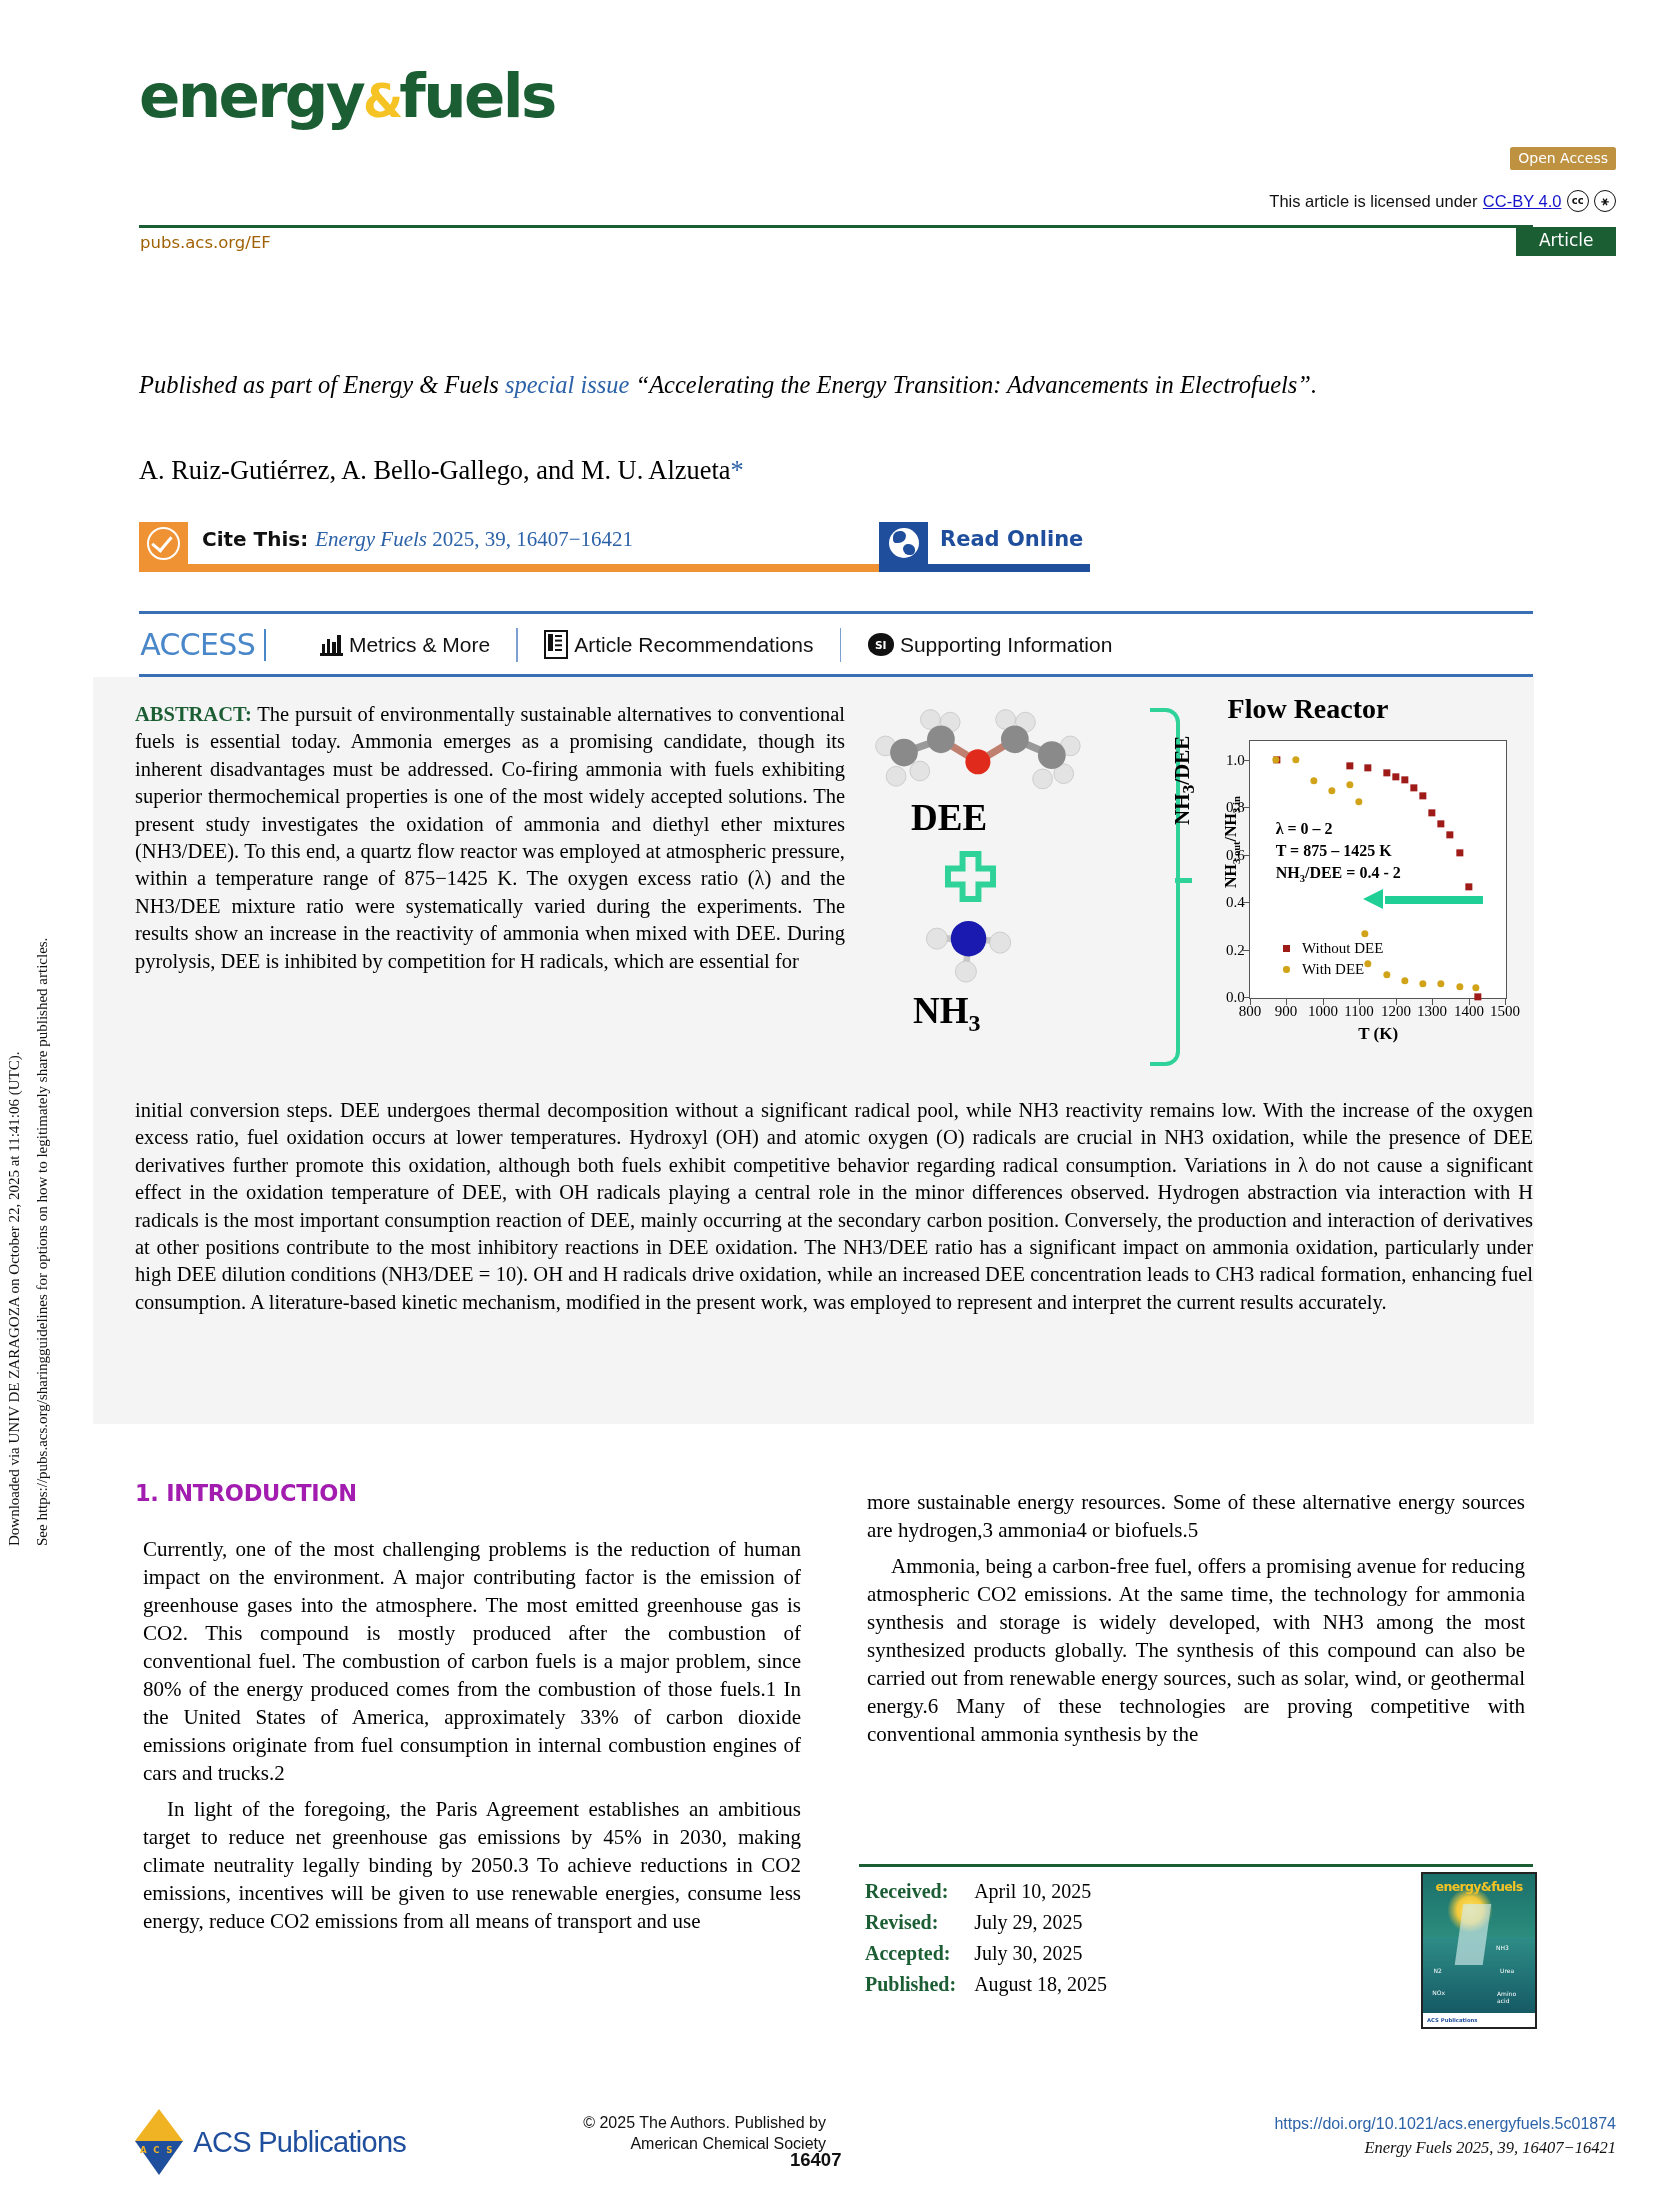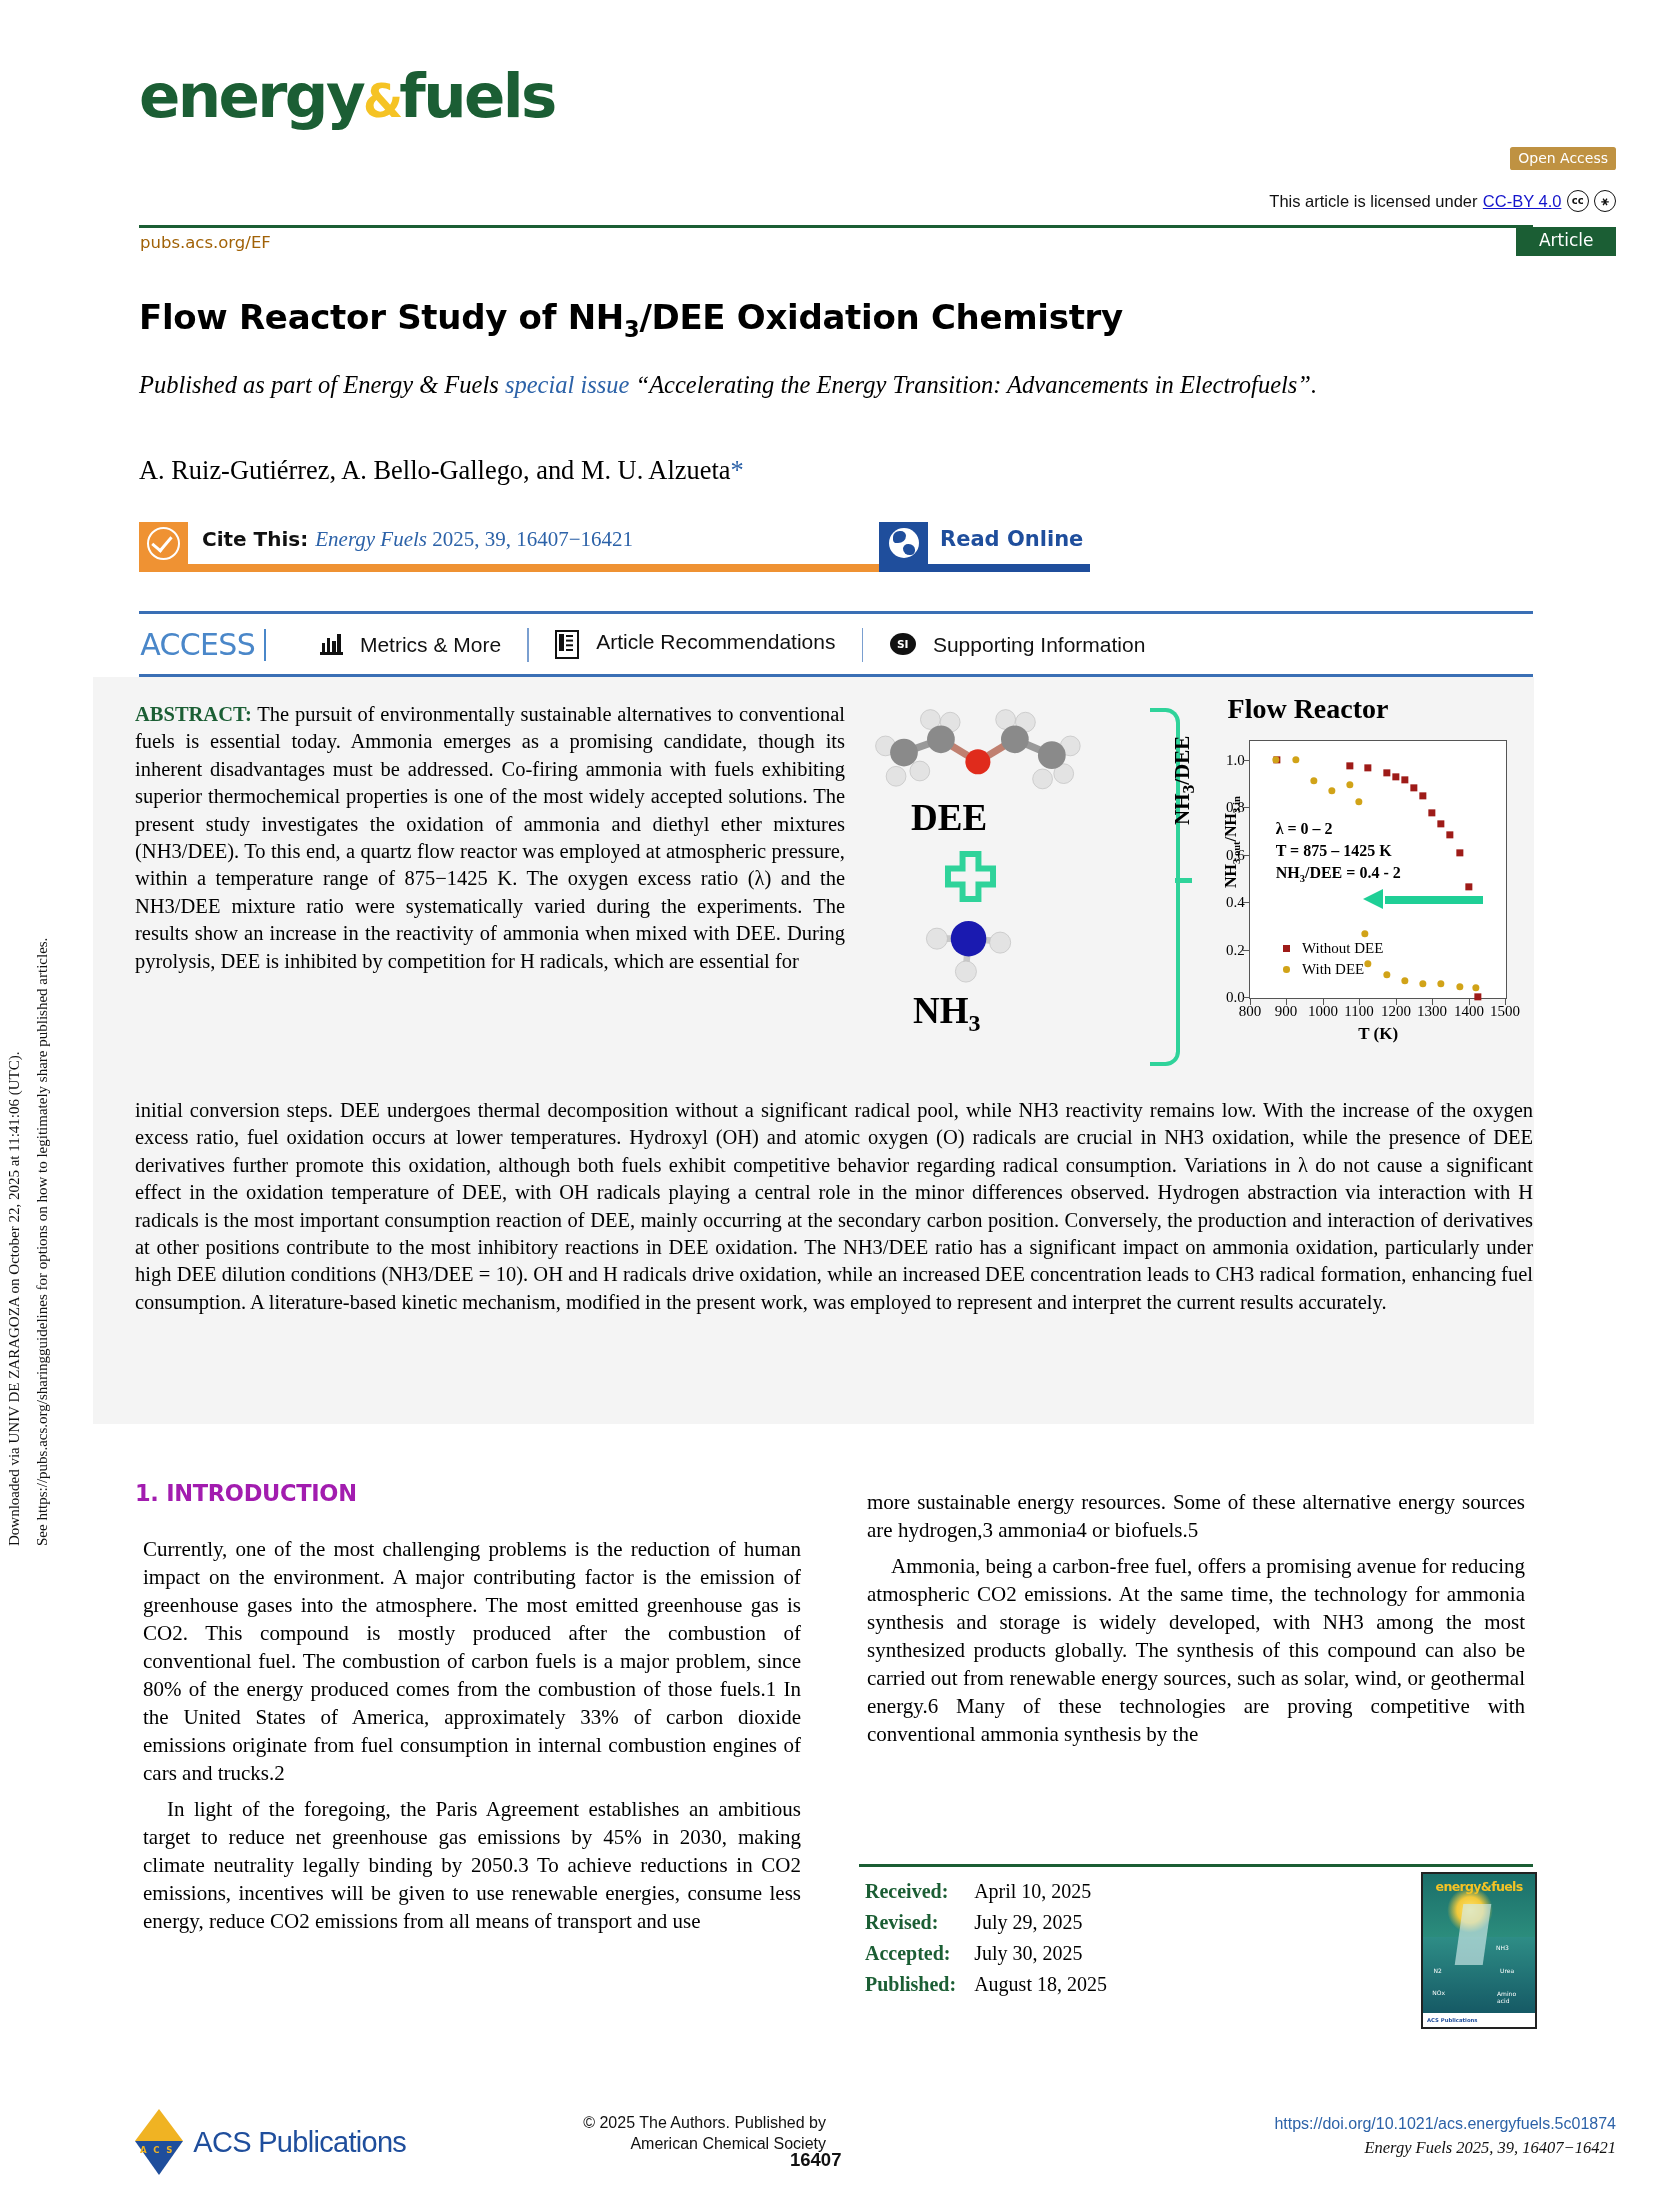--- a/index.html
+++ b/index.html
@@ -142,21 +142,21 @@
     position:absolute; left:139px; top:616px; width:1394px; height:57px;
     display:flex; align-items:center;
   }
   .access-word {
     font-family:"DejaVu Sans", sans-serif; font-size:30px; color:#4a87c9;
     letter-spacing:-0.7px; margin-left:1.3px;
   }
   .vdiv { width:2px; height:32px; background:#4a87c9; margin:0 0 0 9.3px; }
   .vdiv2 { width:1.3px; height:34px; background:#7a9fd0; margin:0 26.4px; }
   .access-item {
-    display:flex; gap:17px;
+    display:flex; align-items:center; gap:6px;
     font-family:"Liberation Sans", sans-serif; font-size:21px; color:#111;
     white-space:nowrap;
   }
   .ic-metrics {
     width:22.5px; height:22.5px; position:relative; display:inline-block;
   }
   .ic-metrics i { position:absolute; bottom:2.6px; width:3.3px; background:#111; }
   .ic-metrics i:nth-child(1){ left:1.3px;  height:9.3px;}
   .ic-metrics i:nth-child(2){ left:6.6px; height:14.5px;}
   .ic-metrics i:nth-child(3){ left:12px; height:11.2px;}
@@ -371,23 +371,20 @@
     <span>This article is licensed under</span>
     <a href="#">CC-BY 4.0</a>
     <span class="cc-mark">cc</span>
     <span class="cc-mark by">⚹</span>
   </div>
 
   <div class="green-rule"></div>
   <div class="pubs-url">pubs.acs.org/EF</div>
   <div class="article-tab">Article</div>
 
-  <div class="title">
-    <span>Flow Reactor Study of NH</span><sub>3</sub><span>/DEE Oxidation Chemistry</span>
-  </div>
 
   <div class="specialissue">
     <span>Published as part of Energy &amp; Fuels</span>
     <span class="si-link">special issue</span>
     <span class="si-plain">“Accelerating the Energy Transition: Advancements in Electrofuels”.</span>
   </div>
 
   <div class="authors">
     <span>A. Ruiz-Gutiérrez, A. Bello-Gallego, and M. U. Alzueta</span><span class="star">*</span>
   </div>

